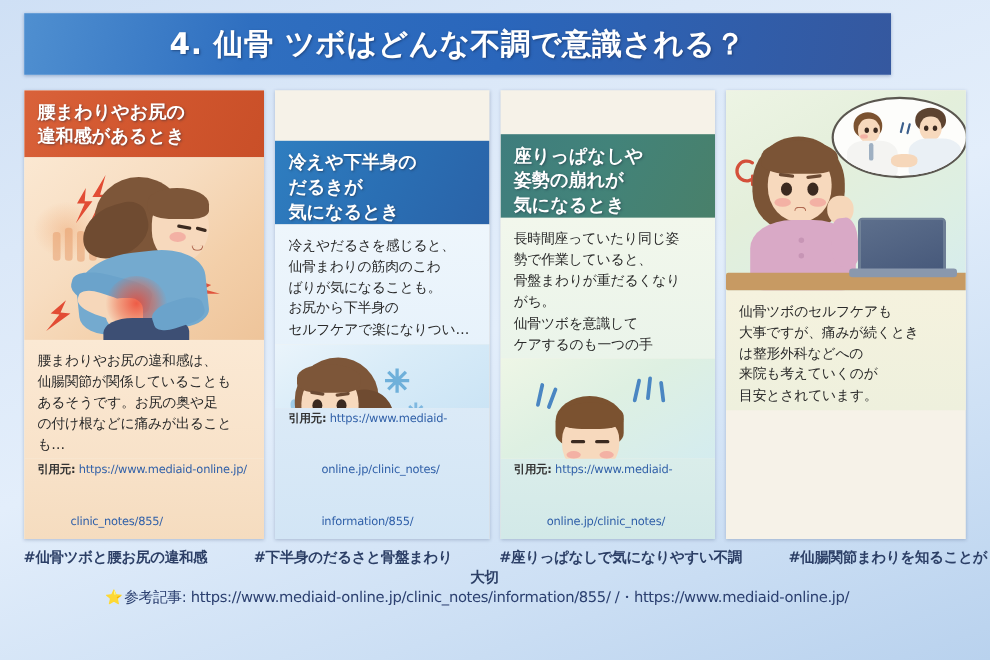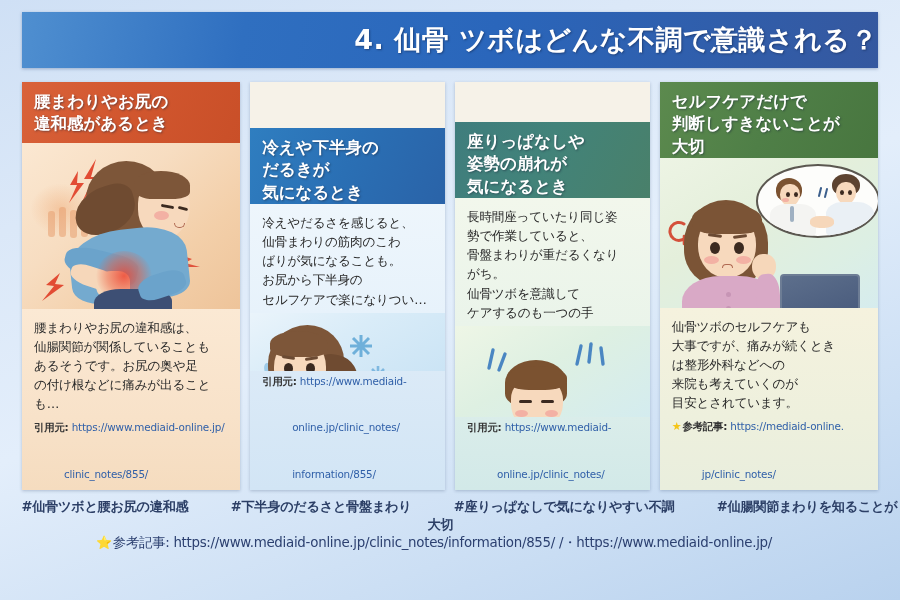--- a/index.html
+++ b/index.html
@@ -18,26 +18,26 @@
     width: 900px;
     height: 600px;
     position: relative;
   }
 
   
   .header-band {
     position: absolute;
     left: 22px;
     top: 12px;
-    width: 856px;
+    width: 788px;
     height: 56px;
     background: linear-gradient(100deg, #4f8fd0 0%, #2f6fc0 26%, #2a66bb 55%, #35589f 100%);
     display: flex;
     align-items: center;
-    justify-content: flex-end;
+    justify-content: center;
     box-shadow: 0 1px 3px rgba(40,70,120,0.35);
   }
   .header-title {
     color: #ffffff;
     font-size: 27px;
     font-weight: bold;
     letter-spacing: 0.5px;
     text-shadow: 1px 1px 2px rgba(20,40,80,0.55);
     white-space: nowrap;
   }
@@ -406,25 +406,20 @@
       </div>
 
       <div class="cite">
         <span class="lbl">引用元:</span>
         <span class="url">https://www.mediaid-</span>
         <span class="url cite-indent">online.jp/clinic_notes/</span>
       </div>
     </div>
 
     <div class="panel p4">
-      <div class="panel-head">
-        <div class="panel-head-text">セルフケアだけで
-判断しすきないことが
-大切</div>
-      </div>
 
       <div class="art">
 
         <div class="ill bubble" style="left:96px;top:6px;width:124px;height:74px;overflow:hidden;">
 
           <div class="ill hair" style="left:18px;top:12px;width:26px;height:24px;background:#7b5230;"></div>
           <div class="ill face" style="left:22px;top:18px;width:20px;height:22px;"></div>
           <div class="ill eye" style="left:28px;top:26px;width:4px;height:5px;"></div>
           <div class="ill eye" style="left:36px;top:26px;width:4px;height:5px;"></div>
           <div class="ill cheek" style="left:24px;top:32px;width:7px;height:4px;"></div>
@@ -483,25 +478,20 @@
         <div class="ill laptop-screen" style="left:120px;top:116px;width:80px;height:52px;"></div>
         <div class="ill laptop-base" style="left:112px;top:162px;width:98px;height:8px;"></div>
       </div>
 
       <div class="body-text">仙骨ツボのセルフケアも
 大事ですが、痛みが続くとき
 は整形外科などへの
 来院も考えていくのが
 目安とされています。</div>
 
-      <div class="cite">
-        <span class="star">★</span><span class="lbl">参考記事:</span>
-        <span class="url">https://mediaid-online.</span>
-        <span class="url cite-indent">jp/clinic_notes/</span>
-      </div>
     </div>
 
   </div>
 
   <div class="hashtags">
     <span>#仙骨ツボと腰お尻の違和感</span>
     <span>#下半身のだるさと骨盤まわり</span>
     <span>#座りっぱなしで気になりやすい不調</span>
     <span>#仙腸関節まわりを知ることが大切</span>
   </div>

